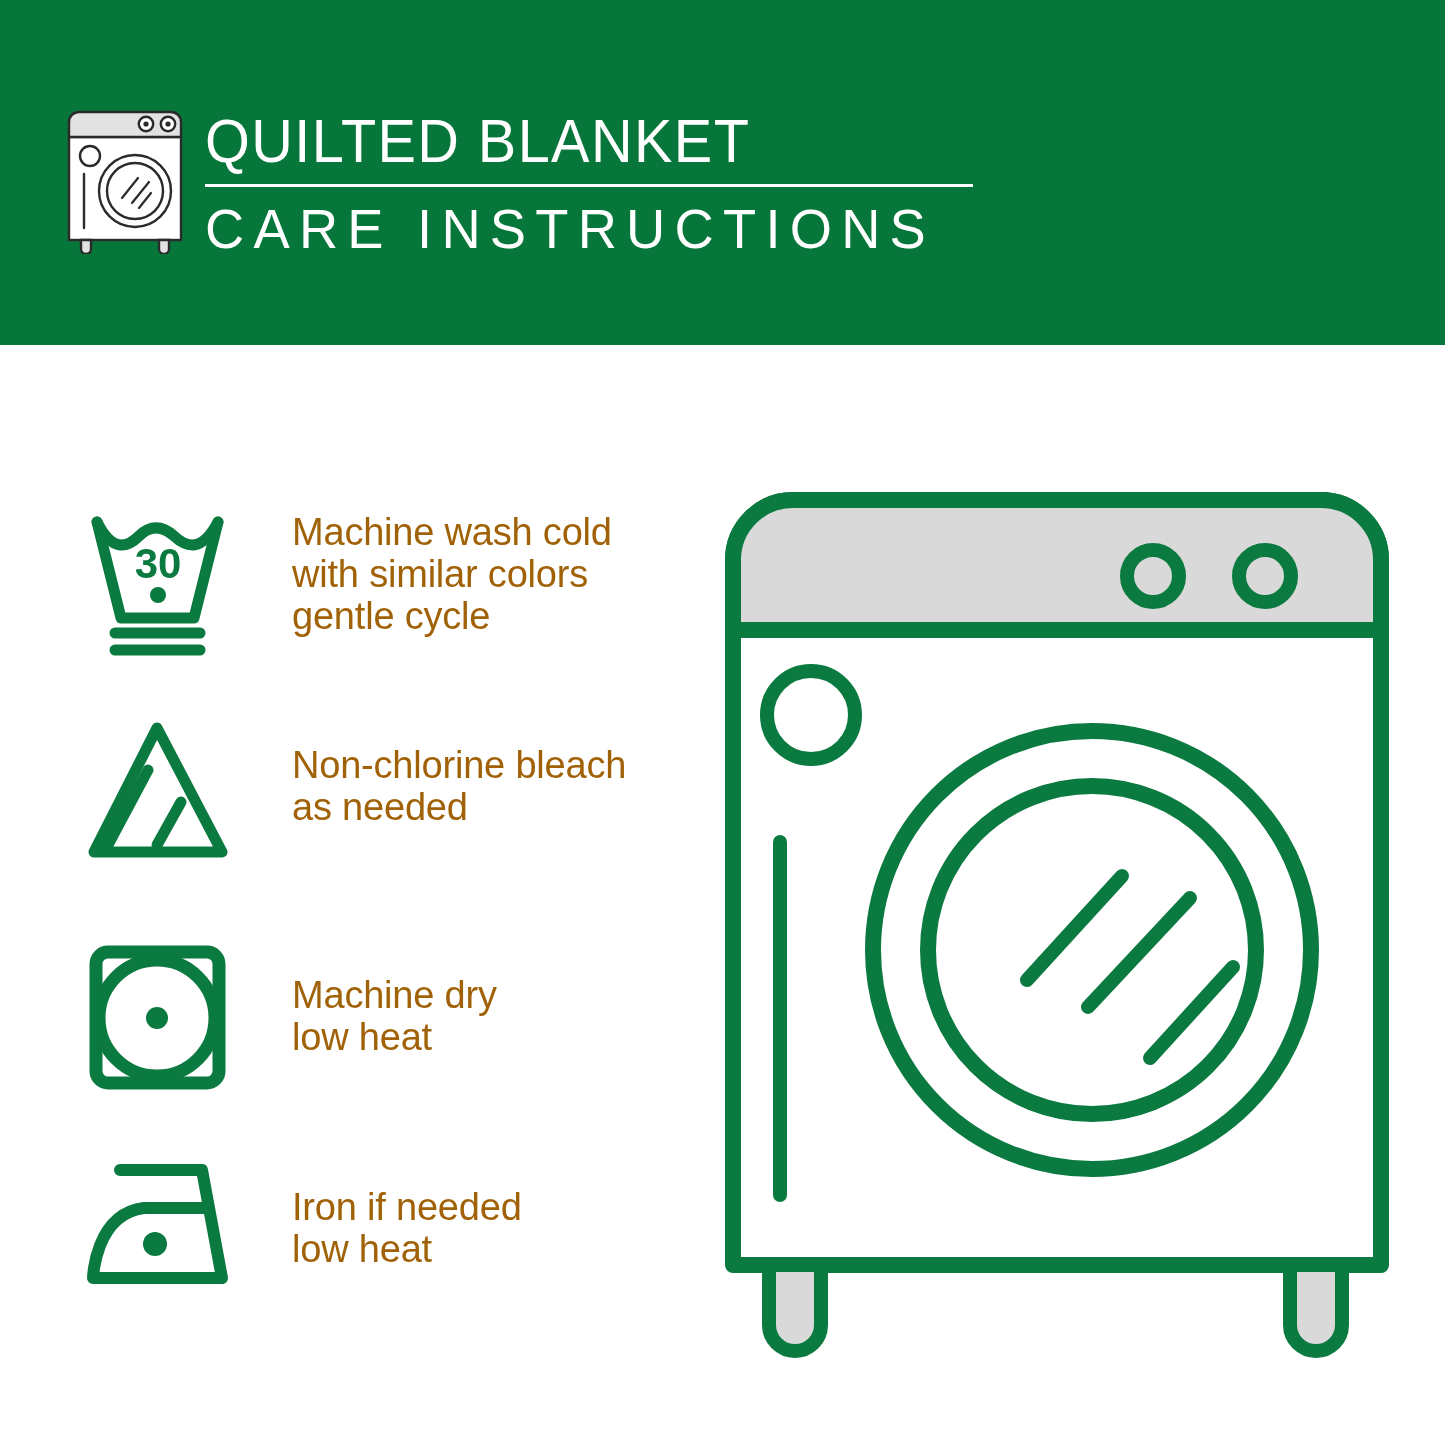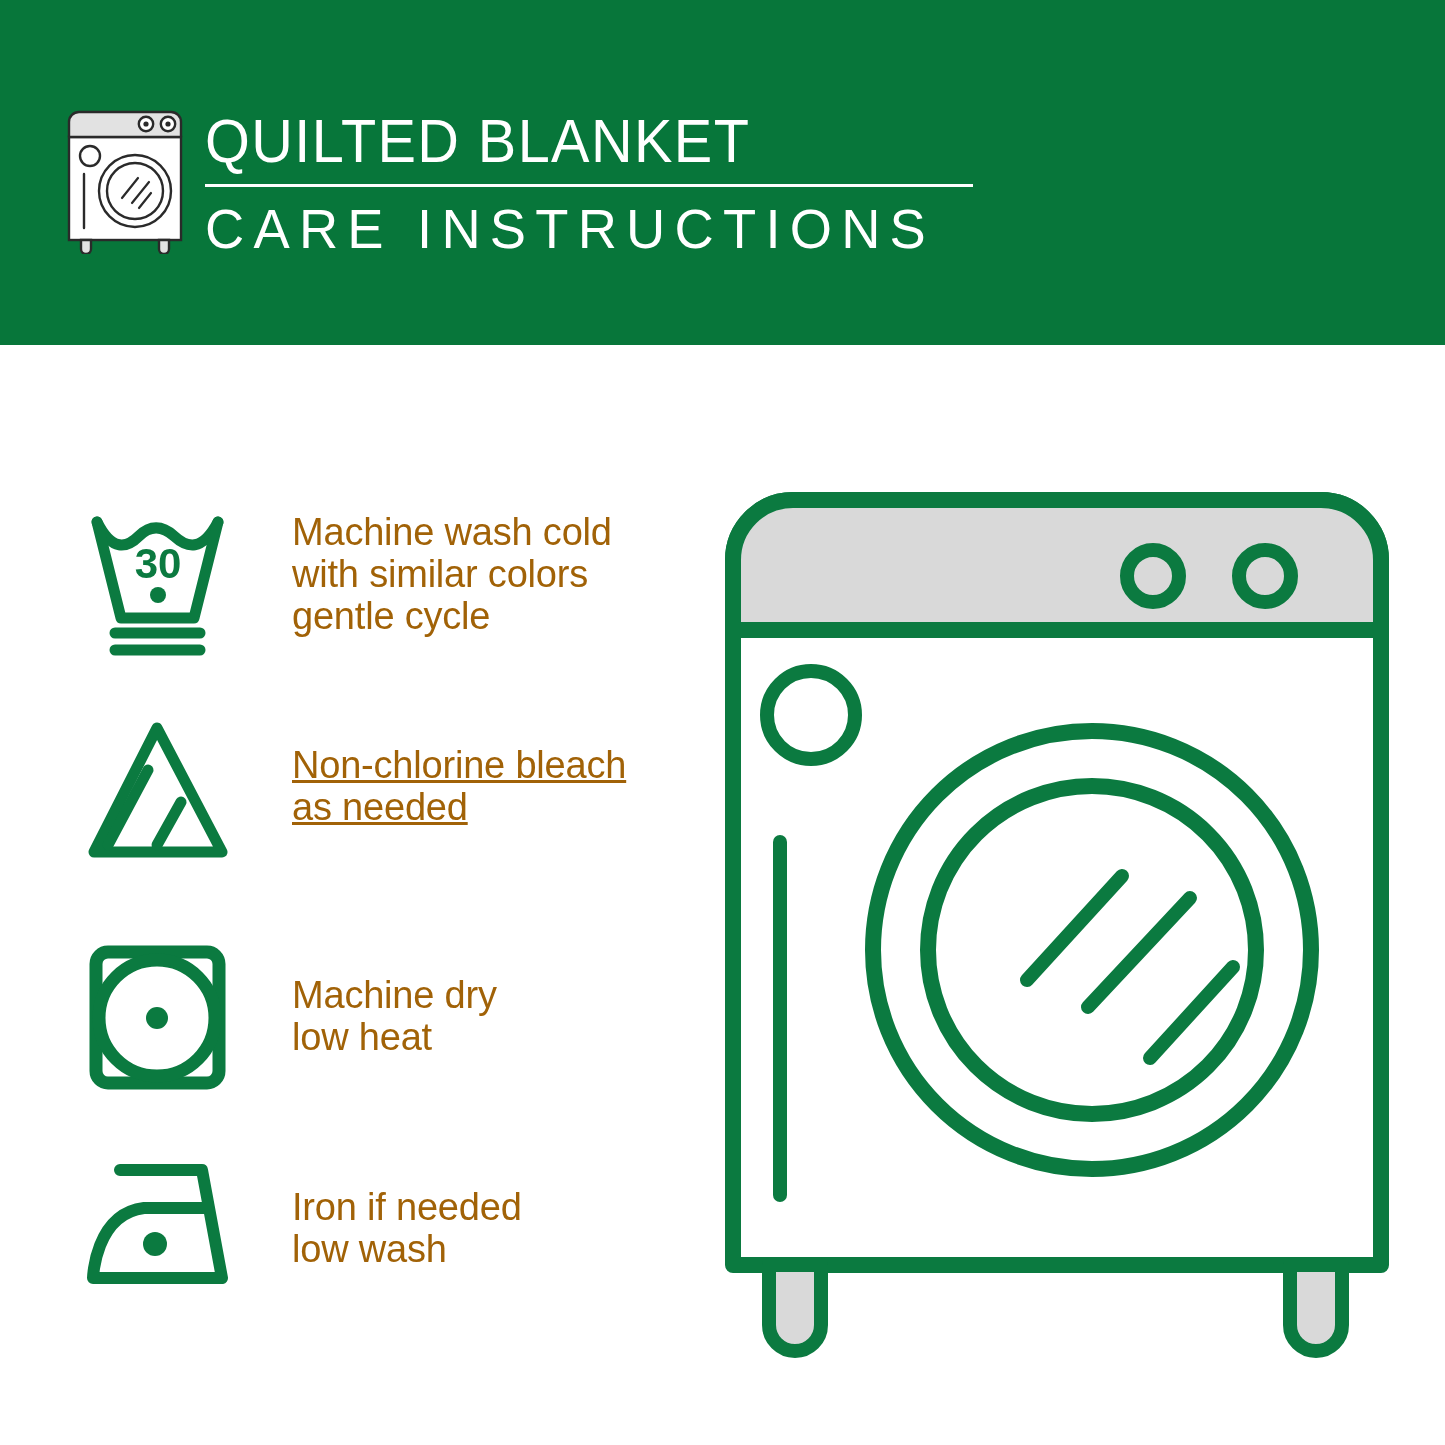--- a/index.html
+++ b/index.html
@@ -92,21 +92,21 @@
     font-weight: 400;
     color: #a16207;
     line-height: 42px;
     letter-spacing: -0.2px;
     white-space: pre-line;
   }
 
   #row-wash      { top: 500px; }
   #row-wash .care-text   { top: 11px; }
   #row-bleach    { top: 712px; }
-  #row-bleach .care-text { top: 32px; text-decoration: underline; }
+  #row-bleach .care-text { top: 32px; }
   #row-dry       { top: 940px; }
   #row-dry .care-text    { top: 34px; }
   #row-iron      { top: 1152px; }
   #row-iron .care-text   { top: 34px; }
 
   
   #washer-illustration {
     position: absolute;
     left: 712px;
     top: 480px;
@@ -203,21 +203,21 @@
   <div class="care-row" id="row-iron">
     <div class="care-icon">
       <svg viewBox="0 0 160 160" width="160" height="160" xmlns="http://www.w3.org/2000/svg">
         <g fill="none" stroke="#0b7a40" stroke-width="12" stroke-linecap="round" stroke-linejoin="round">
           <path d="M38 18 L120 18 L140 126 L11 126 C11 126 13 62 62 56 L127 56"></path>
         </g>
         <circle cx="73" cy="92" r="12" fill="#0b7a40"></circle>
       </svg>
     </div>
     <div class="care-text">Iron if needed
-low wash</div>
+low heat</div>
   </div>
 
   <div id="washer-illustration">
     <svg viewBox="0 0 690 890" width="690" height="890" xmlns="http://www.w3.org/2000/svg">
 
       <path d="M21 150 L21 785 L669 785 L669 80 A60 60 0 0 0 609 20 L81 20 A60 60 0 0 0 21 80 Z" fill="#ffffff" stroke="#0b7a40" stroke-width="16" stroke-linejoin="round"></path>
 
       <path d="M21 150 L21 80 A60 60 0 0 1 81 20 L609 20 A60 60 0 0 1 669 80 L669 150 Z" fill="#d9d9d9" stroke="none"></path>
       <path d="M21 150 L669 150" stroke="#0b7a40" stroke-width="16" fill="none"></path>
       <path d="M21 150 L21 80 A60 60 0 0 1 81 20 L609 20 A60 60 0 0 1 669 80 L669 150" fill="none" stroke="#0b7a40" stroke-width="16" stroke-linejoin="round"></path>

